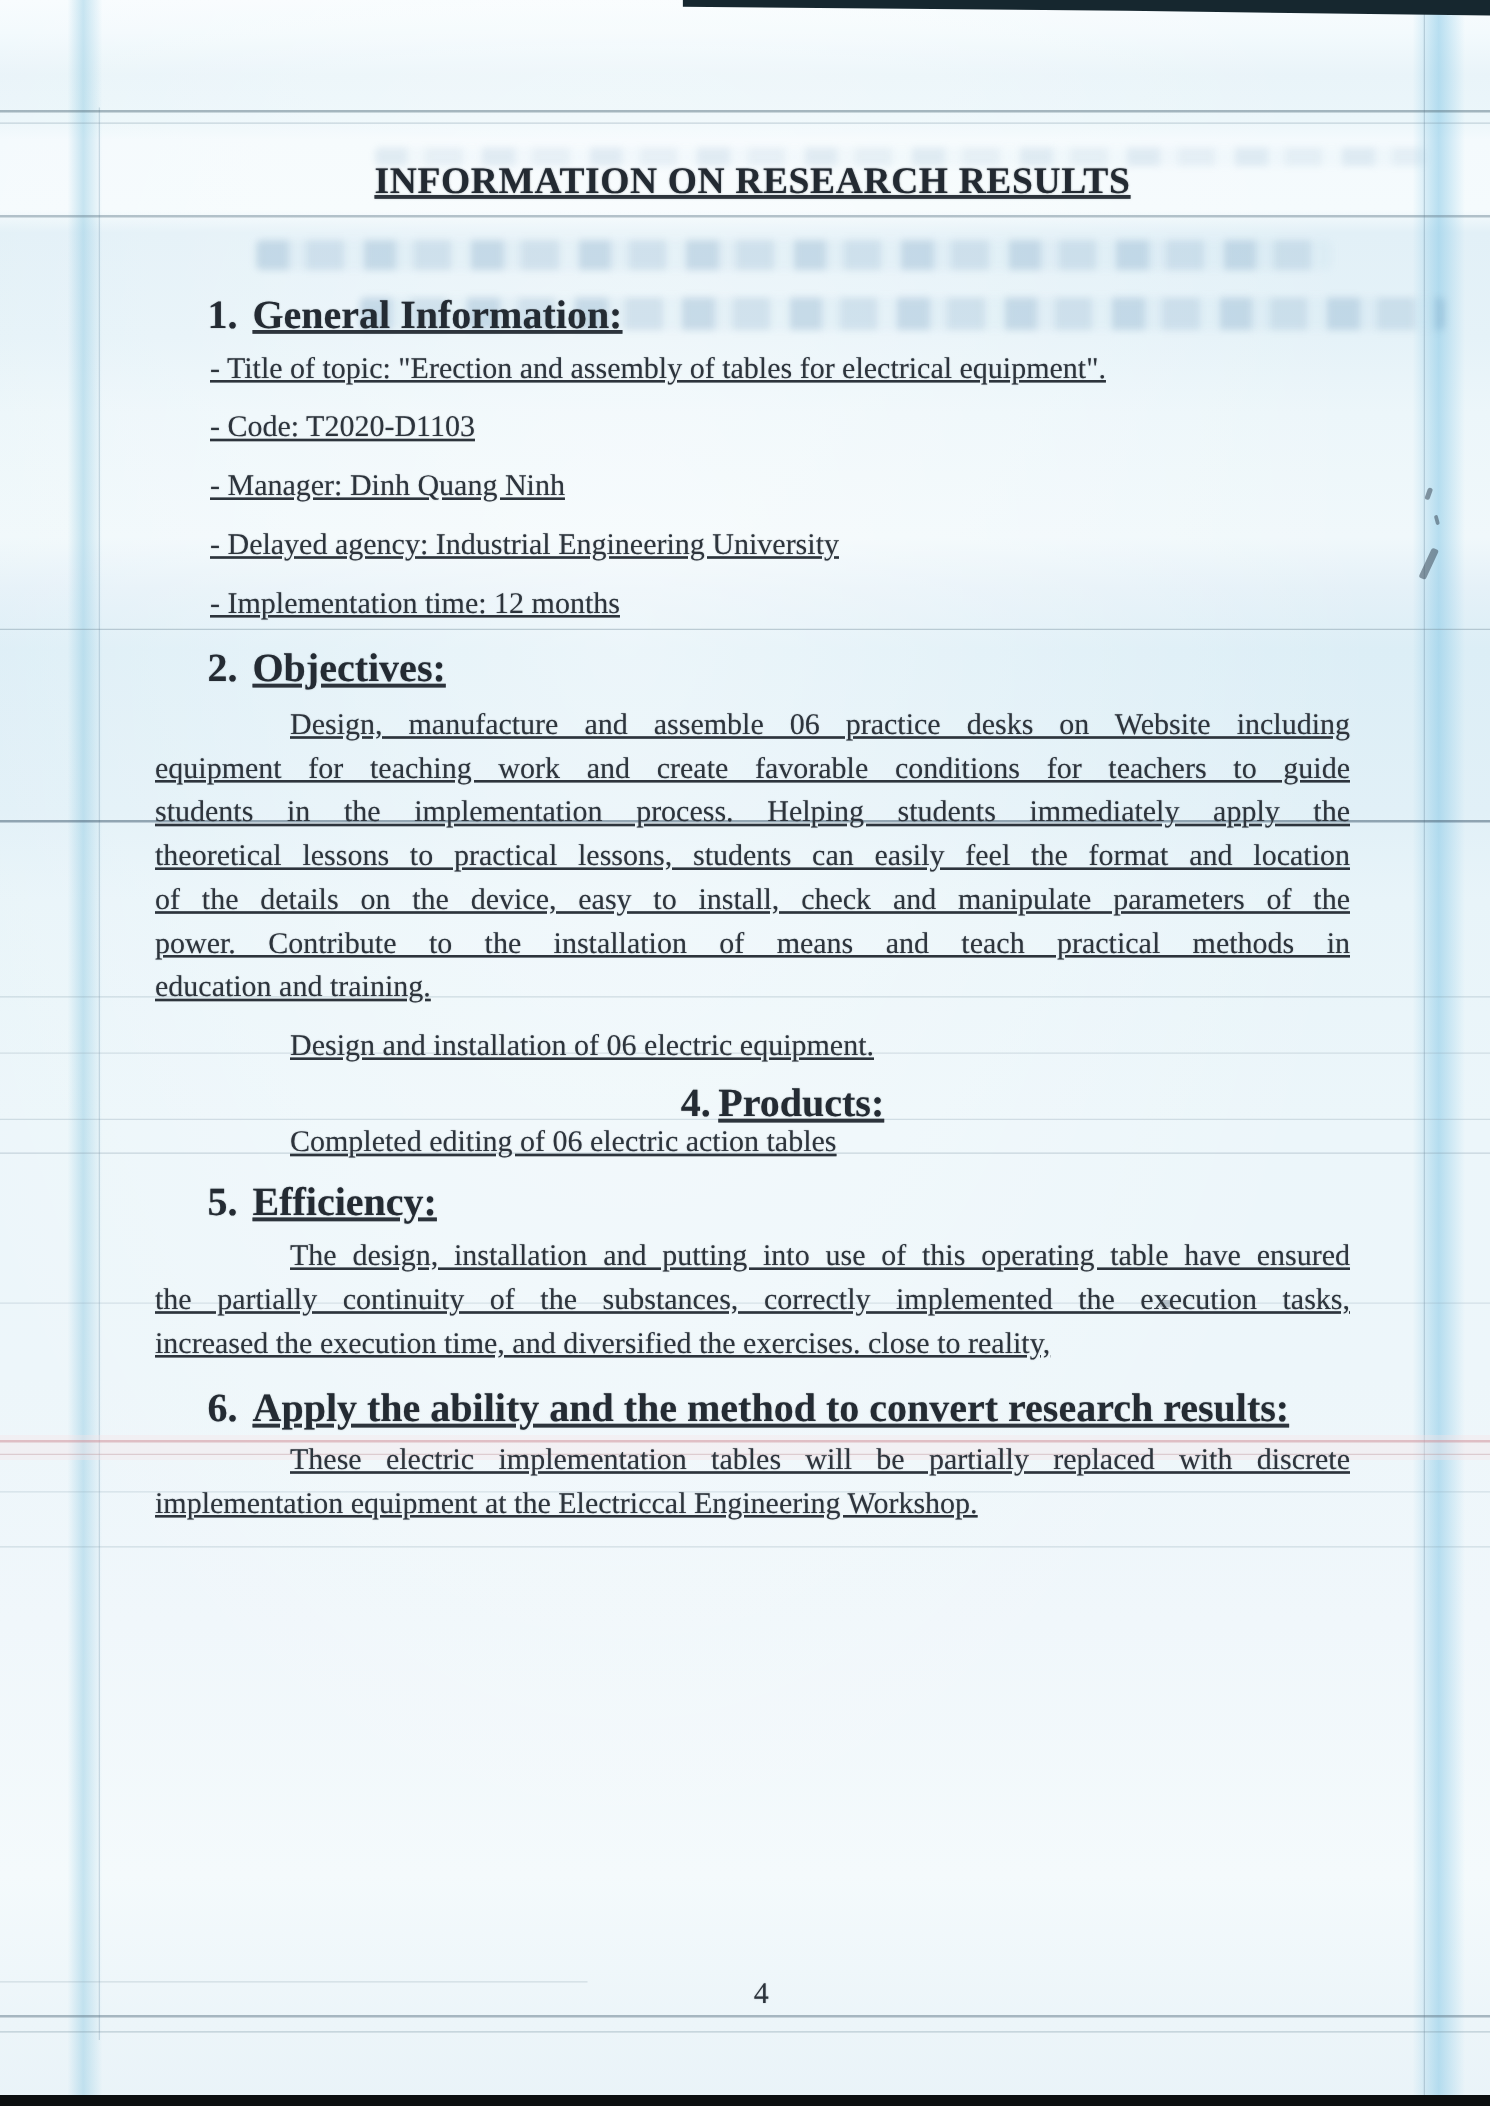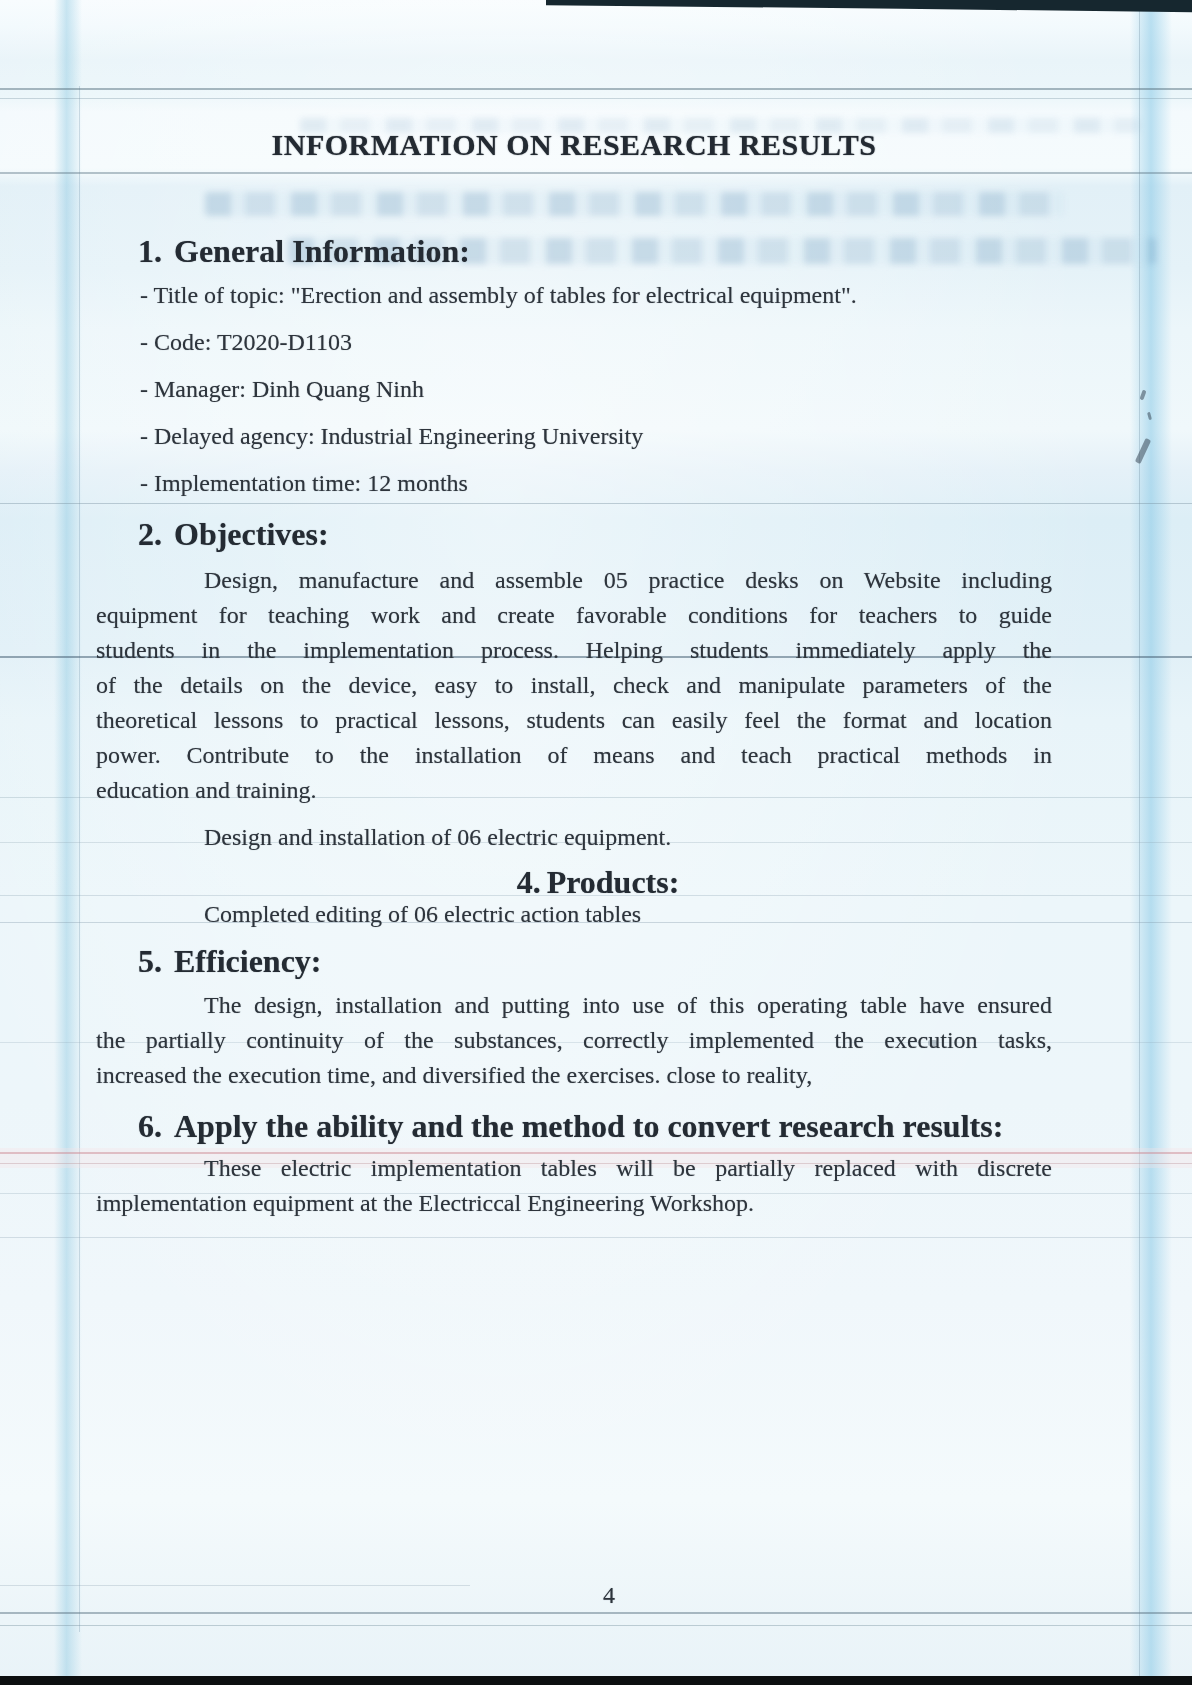--- a/index.html
+++ b/index.html
@@ -24,21 +24,21 @@
   .vline{position:absolute;width:1px;}
   .topbar{position:absolute;top:0;left:546px;width:646px;height:14px;background:#16272f;
           clip-path:polygon(0 0,100% 0,100% 88%,55% 62%,0 38%);}
   .bottombar{position:absolute;left:0;bottom:0;width:1192px;height:9px;background:#0c0f10;}
   .ghost{position:absolute;border-radius:4px;filter:blur(3px);
     background:repeating-linear-gradient(90deg,
       rgba(110,155,190,0.30) 0 26px, rgba(160,200,225,0.12) 26px 40px,
       rgba(110,155,190,0.22) 40px 70px, rgba(170,210,230,0.10) 70px 86px);}
   .mark{position:absolute;background:rgba(60,75,90,0.55);border-radius:2px;}
   
-  .content{position:absolute;left:96px;top:0;width:956px;}
+  .content{position:absolute;left:124px;top:0;width:956px;text-decoration:underline;}
   h1{margin:126px 0 0 0;font-size:30px;line-height:38px;font-weight:bold;
      text-align:center;letter-spacing:0.5px;color:#232a32;
      text-shadow:0 0 1px rgba(35,42,50,0.55),0 0 2px rgba(35,42,50,0.2);}
   section{margin:0;}
   .sec-head{height:30px;line-height:30px;font-weight:bold;font-size:32px;color:#242b33;
             padding-left:42px;text-shadow:0 0 1px rgba(36,43,51,0.5);}
   .sec-num{display:inline-block;width:36px;}
   .bullets{margin-top:6px;}
   .bullet{height:47px;line-height:47px;font-size:24px;padding-left:44px;
           text-shadow:0 0 1px rgba(45,52,60,0.45);}
@@ -114,25 +114,25 @@
         <div class="bullet">- Code: T2020-D1103</div>
         <div class="bullet">- Manager: Dinh Quang Ninh</div>
         <div class="bullet">- Delayed agency: Industrial Engineering University</div>
         <div class="bullet">- Implementation time: 12 months</div>
       </div>
     </section>
 
     <section>
       <div class="sec-head mt-sec2"><span class="sec-num">2.</span><span>Objectives:</span></div>
       <div class="para mt-para2">
-        <div class="ln jl ind">Design, manufacture and assemble 05 practice desks on Website including</div>
+        <div class="ln jl ind">Design, manufacture and assemble 06 practice desks on Website including</div>
         <div class="ln jl">equipment for teaching work and create favorable conditions for teachers to guide</div>
         <div class="ln jl">students in the implementation process. Helping students immediately apply the</div>
+        <div class="ln jl">theoretical lessons to practical lessons, students can easily feel the format and location</div>
         <div class="ln jl">of the details on the device, easy to install, check and manipulate parameters of the</div>
-        <div class="ln jl">theoretical lessons to practical lessons, students can easily feel the format and location</div>
         <div class="ln jl">power. Contribute to the installation of means and teach practical methods in</div>
         <div class="ln">education and training.</div>
       </div>
     </section>
 
     <section>
       <div class="para mt-body3">
         <div class="ln pad">Design and installation of 06 electric equipment.</div>
       </div>
     </section>

